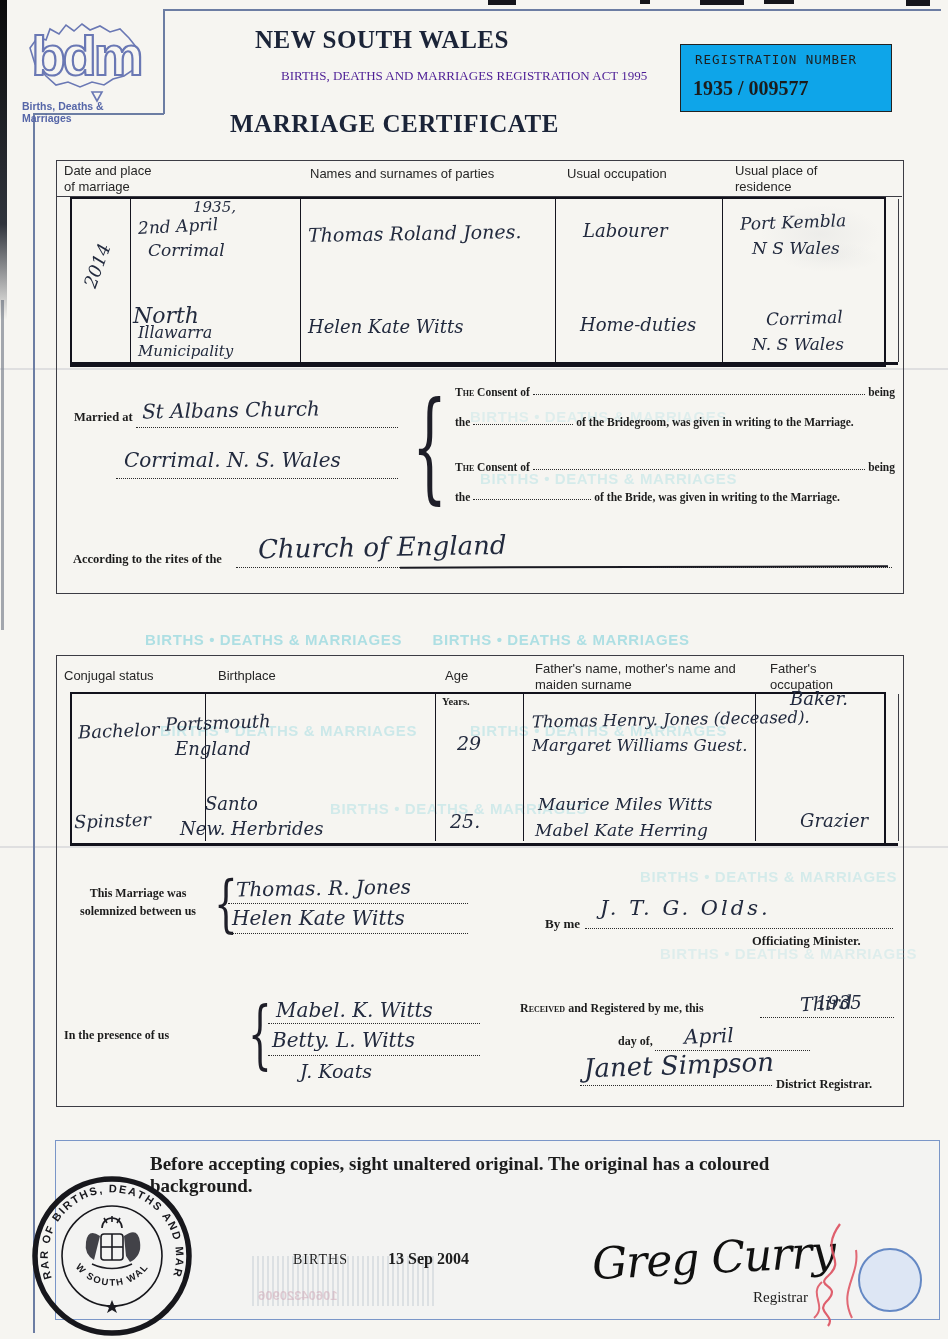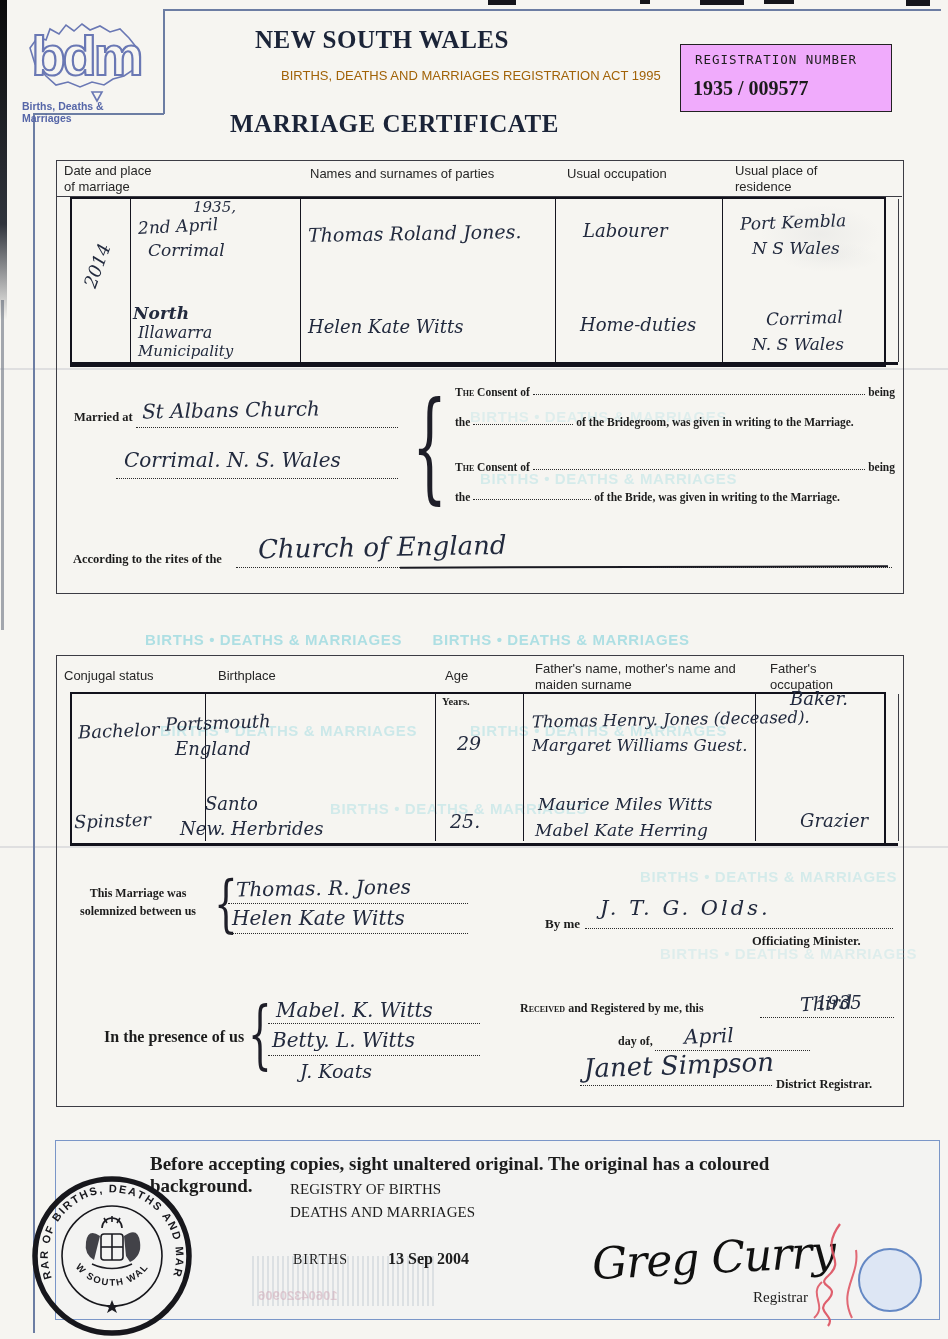--- a/index.html
+++ b/index.html
@@ -50,24 +50,24 @@
   <div class="abs" style="left:16px;top:12px;width:140px;height:92px;">
     <svg width="140" height="92" viewBox="0 0 140 92">
       <path d="M14,36 L22,25 L30,28 L34,17 L43,22 L50,13 L58,19 L66,12 L74,18 L84,14 L94,20 L104,17 L113,26 L121,36 L123,48 L117,58 L108,64 L97,67 L88,73 L76,70 L64,75 L52,70 L40,73 L30,64 L19,52 Z" fill="none" stroke="#6a78b4" stroke-width="1.6"></path>
       <path d="M76,80 l10,0 l-5,9 z" fill="none" stroke="#6a78b4" stroke-width="1.6"></path>
       <text x="70" y="63" text-anchor="middle" font-family="Liberation Sans, sans-serif" font-weight="bold" font-size="56" letter-spacing="-3" fill="#f7f6f2" stroke="#6a78b4" stroke-width="2.2">bdm</text>
     </svg>
   </div>
   <div class="abs" style="left:22px;top:100px;width:132px;font-size:10.5px;font-weight:bold;color:#5666a8;">Births, Deaths &amp; Marriages</div>
 
   <div class="abs pr" style="left:255px;top:26px;font-size:25px;letter-spacing:.5px;color:#1b2438;">NEW SOUTH WALES</div>
-  <div class="abs hd" style="left:281px;top:68px;font-size:13px;color:#a16207;">BIRTHS, DEATHS AND MARRIAGES REGISTRATION ACT 1995</div>
+  <div class="abs hd" style="left:281px;top:68px;font-size:13px;color:#4c1d95;font-family:Liberation Serif, serif;">BIRTHS, DEATHS AND MARRIAGES REGISTRATION ACT 1995</div>
   <div class="abs pr" style="left:230px;top:110px;font-size:25px;letter-spacing:.5px;color:#1b2438;">MARRIAGE CERTIFICATE</div>
 
-  <div class="abs" style="left:680px;top:44px;width:210px;height:66px;border:1.5px solid #222;background:#f0abfc;">
+  <div class="abs" style="left:680px;top:44px;width:210px;height:66px;border:1.5px solid #222;background:#0ea5e9;">
     <div style="margin:7px 0 0 14px;font-family:'DejaVu Sans Mono',monospace;font-size:12.5px;letter-spacing:1px;color:#1d1d1d;">REGISTRATION NUMBER</div>
     <div class="pr" style="margin:10px 0 0 12px;font-size:20px;">1935 / 009577</div>
   </div>
 
   <div class="box" style="left:56px;top:160px;width:846px;height:432px;"></div>
   <div class="abs" style="left:56px;top:196px;width:846px;height:1px;background:#3c3c44;"></div>
 
   <div class="abs hd" style="left:64px;top:163px;">
     <div>Date and place</div>
       <div>of marriage</div>
@@ -93,21 +93,21 @@
   <div class="abs hw" style="left:74px;top:255px;font-size:18px;transform:rotate(-70deg);">2014</div>
 
   <div class="abs hw" style="left:193px;top:198px;font-size:15px;">1935,</div>
   <div class="abs hw" style="left:138px;top:216px;font-size:17px;transform:rotate(-3deg);">2nd April</div>
   <div class="abs hw" style="left:148px;top:240px;font-size:17px;">Corrimal</div>
   <div class="abs hw" style="left:308px;top:222px;font-size:19px;transform:rotate(-1deg);">Thomas Roland Jones.</div>
   <div class="abs hw" style="left:583px;top:220px;font-size:18px;">Labourer</div>
   <div class="abs hw" style="left:740px;top:212px;font-size:17px;transform:rotate(-2deg);">Port Kembla</div>
   <div class="abs hw" style="left:752px;top:238px;font-size:17px;">N S Wales</div>
 
-  <div class="abs hw" style="left:133px;top:303px;font-size:17px;font-weight:bold;">North</div>
+  <div class="abs hw" style="left:133px;top:303px;font-size:22px;">North</div>
   <div class="abs hw" style="left:138px;top:323px;font-size:16px;">Illawarra</div>
   <div class="abs hw" style="left:138px;top:342px;font-size:15px;">Municipality</div>
   <div class="abs hw" style="left:308px;top:316px;font-size:18px;">Helen Kate Witts</div>
   <div class="abs hw" style="left:580px;top:314px;font-size:18px;">Home-duties</div>
   <div class="abs hw" style="left:766px;top:308px;font-size:17px;transform:rotate(-2deg);">Corrimal</div>
   <div class="abs hw" style="left:752px;top:334px;font-size:17px;">N. S Wales</div>
 
   <div class="abs pr" style="left:74px;top:410px;font-size:12.5px;">Married at</div>
   <div class="abs hw" style="left:142px;top:398px;font-size:20px;transform:rotate(-1deg);">St Albans Church</div>
   <div class="dotline" style="left:136px;top:426px;width:262px;"></div>
@@ -203,21 +203,21 @@
   <div class="brace" style="left:214px;top:873px;font-size:34px;transform:scaleY(1.8) scaleX(1.1);">{</div>
   <div class="abs hw" style="left:236px;top:876px;font-size:20px;transform:rotate(-1deg);">Thomas. R. Jones</div>
   <div class="dotline" style="left:228px;top:902px;width:240px;"></div>
   <div class="abs hw" style="left:232px;top:906px;font-size:20px;">Helen Kate Witts</div>
   <div class="dotline" style="left:228px;top:932px;width:240px;"></div>
   <div class="abs pr" style="left:545px;top:916px;font-size:13px;">By me</div>
   <div class="abs hw" style="left:600px;top:896px;font-size:21px;letter-spacing:3px;">J. T. G. Olds.</div>
   <div class="dotline" style="left:585px;top:927px;width:308px;"></div>
   <div class="abs pr" style="left:752px;top:934px;font-size:12.5px;">Officiating Minister.</div>
 
-  <div class="abs pr" style="left:64px;top:1028px;font-size:16px;margin-left:40px;">In the presence of us</div>
+  <div class="abs pr" style="left:64px;top:1028px;font-size:12px;">In the presence of us</div>
   <div class="brace" style="left:248px;top:996px;font-size:34px;transform:scaleY(2.2) scaleX(1.1);">{</div>
   <div class="abs hw" style="left:276px;top:998px;font-size:20px;">Mabel. K. Witts</div>
   <div class="dotline" style="left:268px;top:1022px;width:212px;"></div>
   <div class="abs hw" style="left:272px;top:1028px;font-size:20px;">Betty. L. Witts</div>
   <div class="dotline" style="left:268px;top:1054px;width:212px;"></div>
   <div class="abs hw" style="left:300px;top:1060px;font-size:19px;">J. Koats</div>
 
   <div class="abs pr" style="left:520px;top:1001px;font-size:12px;">
     <span class="sc">Received</span>&nbsp;<span>and Registered by me, this</span>
   </div>
@@ -261,24 +261,20 @@
           <line x1="76" y1="46" x2="79" y2="51"></line>
           <line x1="92" y1="46" x2="89" y2="51"></line>
         <path d="M72,64 q-12,-8 -14,6 q-2,12 8,18" fill="#22222a" stroke="none" opacity=".85"></path>
         <path d="M96,64 q14,-10 16,6 q2,14 -10,20 l-4,-6" fill="#22222a" stroke="none" opacity=".85"></path>
         <path d="M64,92 q20,9 40,0"></path>
         <polygon points="84,128 86,133 91,133 87,136 89,141 84,138 79,141 81,136 77,133 82,133" fill="#1c1c22" stroke="none"></polygon>
       </g>
     </svg>
   </div>
 
-  <div class="abs" style="left:290px;top:1178px;font-family:'Liberation Serif',serif;font-size:15px;color:#1d1d1d;line-height:1.55;">
-    <div>REGISTRY OF BIRTHS</div>
-    <div>DEATHS AND MARRIAGES</div>
-  </div>
 
 
   <div class="abs" style="left:293px;top:1252px;font-family:'Liberation Serif',serif;font-size:14px;letter-spacing:1px;color:#1d1d1d;">BIRTHS</div>
   <div class="abs" style="left:388px;top:1250px;font-family:'Liberation Serif',serif;font-weight:bold;font-size:16px;color:#1d1d1d;">13 Sep 2004</div>
 
   <div class="abs" style="left:592px;top:1232px;font-family:'DejaVu Serif',serif;font-style:italic;font-size:44px;color:#101010;transform:rotate(-3deg);letter-spacing:-1px;white-space:nowrap;">Greg Curry</div>
 
   <div class="abs" style="left:798px;top:1222px;width:72px;height:108px;">
     <svg width="72" height="108" viewBox="0 0 72 108">
       <path d="M42,2 C20,32 50,36 30,54 C16,66 46,62 28,80 C18,90 38,94 30,104" fill="none" stroke="#dd4f5e" stroke-width="2.2" opacity=".9"></path>

